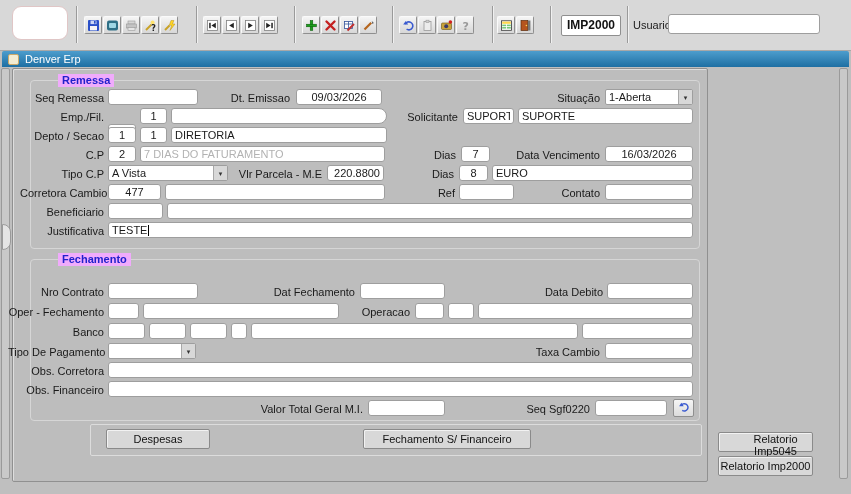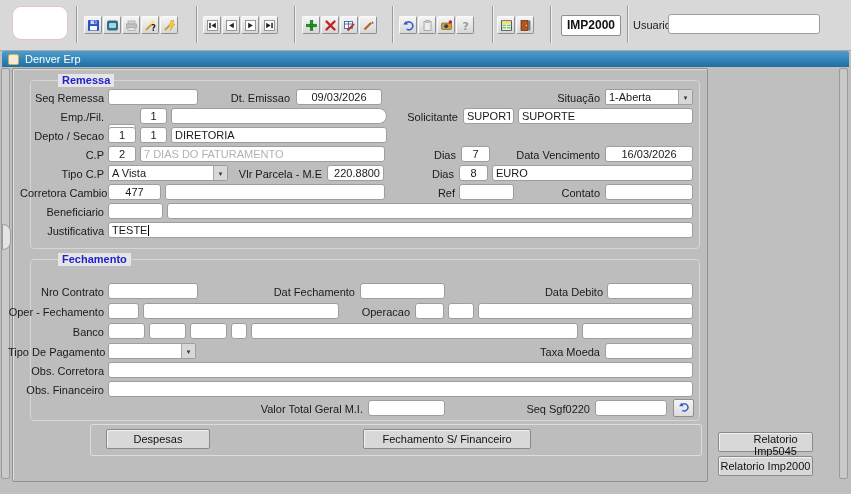--- a/index.html
+++ b/index.html
@@ -20,21 +20,21 @@
   .titlebar{position:absolute;left:2px;top:51px;width:847px;height:16px;background:linear-gradient(#4d9dcd,#1e6fa3);border-radius:2px 2px 0 0;}
   .titlebar .app-icon{position:absolute;left:6px;top:3px;width:9px;height:9px;background:#f3ecd2;border:1px solid #caa96a;border-radius:2px;}
   .titlebar .title-text{position:absolute;left:23px;top:2px;font-size:11px;color:#fff;}
 
   
   .form-panel{position:absolute;left:12px;top:68px;width:694px;height:412px;background:#bdbdbd;border:1px solid #909090;border-radius:2px;box-shadow:inset 1px 1px 0 #dedede;}
   .side-strip{position:absolute;top:68px;width:9px;height:411px;background:#c9c9c9;border:1px solid #9a9a9a;border-radius:2px;box-sizing:border-box;}
   .strip-handle{position:absolute;top:224px;width:9px;height:26px;background:#e4e4e4;border:1px solid #9a9a9a;border-radius:0 8px 8px 0;box-sizing:border-box;cursor:pointer;}
 
   .groupbox{position:absolute;border:1px solid #d6d6d6;border-radius:4px;}
-  .group-title{position:absolute;font-size:11px;font-weight:bold;color:#2121cc;background:#e5e5e5;padding:0 4px;line-height:13px;}
+  .group-title{position:absolute;font-size:11px;font-weight:bold;color:#2121cc;background:#f0abfc;padding:0 4px;line-height:13px;}
 
   
   .lbl{position:absolute;font-size:11px;color:#1a1a1a;text-align:right;height:14px;line-height:14px;white-space:nowrap;}
   .inp{position:absolute;height:16px;box-sizing:border-box;background:#fff;border:1px solid #9e9e9e;border-radius:3px;font-size:11px;line-height:14px;padding:0 3px;font-family:inherit;color:#1a1a1a;}
   input.inp{outline:none;}
   .center{text-align:center;}
   .rightal{text-align:right;}
   .dim{color:#b2b2b2;}
   .capsule{border-radius:3px 8px 8px 3px;}
   .combo{position:absolute;height:16px;box-sizing:border-box;background:#fff;border:1px solid #9e9e9e;border-radius:2px;font-size:11px;line-height:14px;padding:0 15px 0 3px;color:#1a1a1a;}
@@ -329,21 +329,21 @@
   <input class="inp" style="left: 149px; top: 323px; width: 37px;" value="">
   <input class="inp" style="left: 190px; top: 323px; width: 37px;" value="">
   <input class="inp" style="left: 231px; top: 323px; width: 16px;" value="">
   <input class="inp" style="left: 251px; top: 323px; width: 327px;" value="">
   <input class="inp" style="left: 582px; top: 323px; width: 111px;" value="">
 
   <span class="lbl" style="left:8px;top:345px;width:96px;">Tipo De Pagamento</span>
   <div class="combo" style="left:108px;top:343px;width:88px;"><span></span><span class="arrow-btn">
         <span>▾</span>
       </span></div>
-  <span class="lbl" style="left:528px;top:345px;width:72px;">Taxa Moeda</span>
+  <span class="lbl" style="left:528px;top:345px;width:72px;">Taxa Cambio</span>
   <input class="inp" style="left: 605px; top: 343px; width: 88px;" value="">
 
   <span class="lbl" style="left:25px;top:364px;width:79px;">Obs. Corretora</span>
   <input class="inp" style="left: 108px; top: 362px; width: 585px;" value="">
 
   <span class="lbl" style="left:22px;top:383px;width:82px;">Obs. Financeiro</span>
   <input class="inp" style="left: 108px; top: 381px; width: 585px;" value="">
 
   <span class="lbl" style="left:258px;top:402px;width:105px;">Valor Total Geral M.I.</span>
   <input class="inp" style="left: 368px; top: 400px; width: 77px;" value="">

